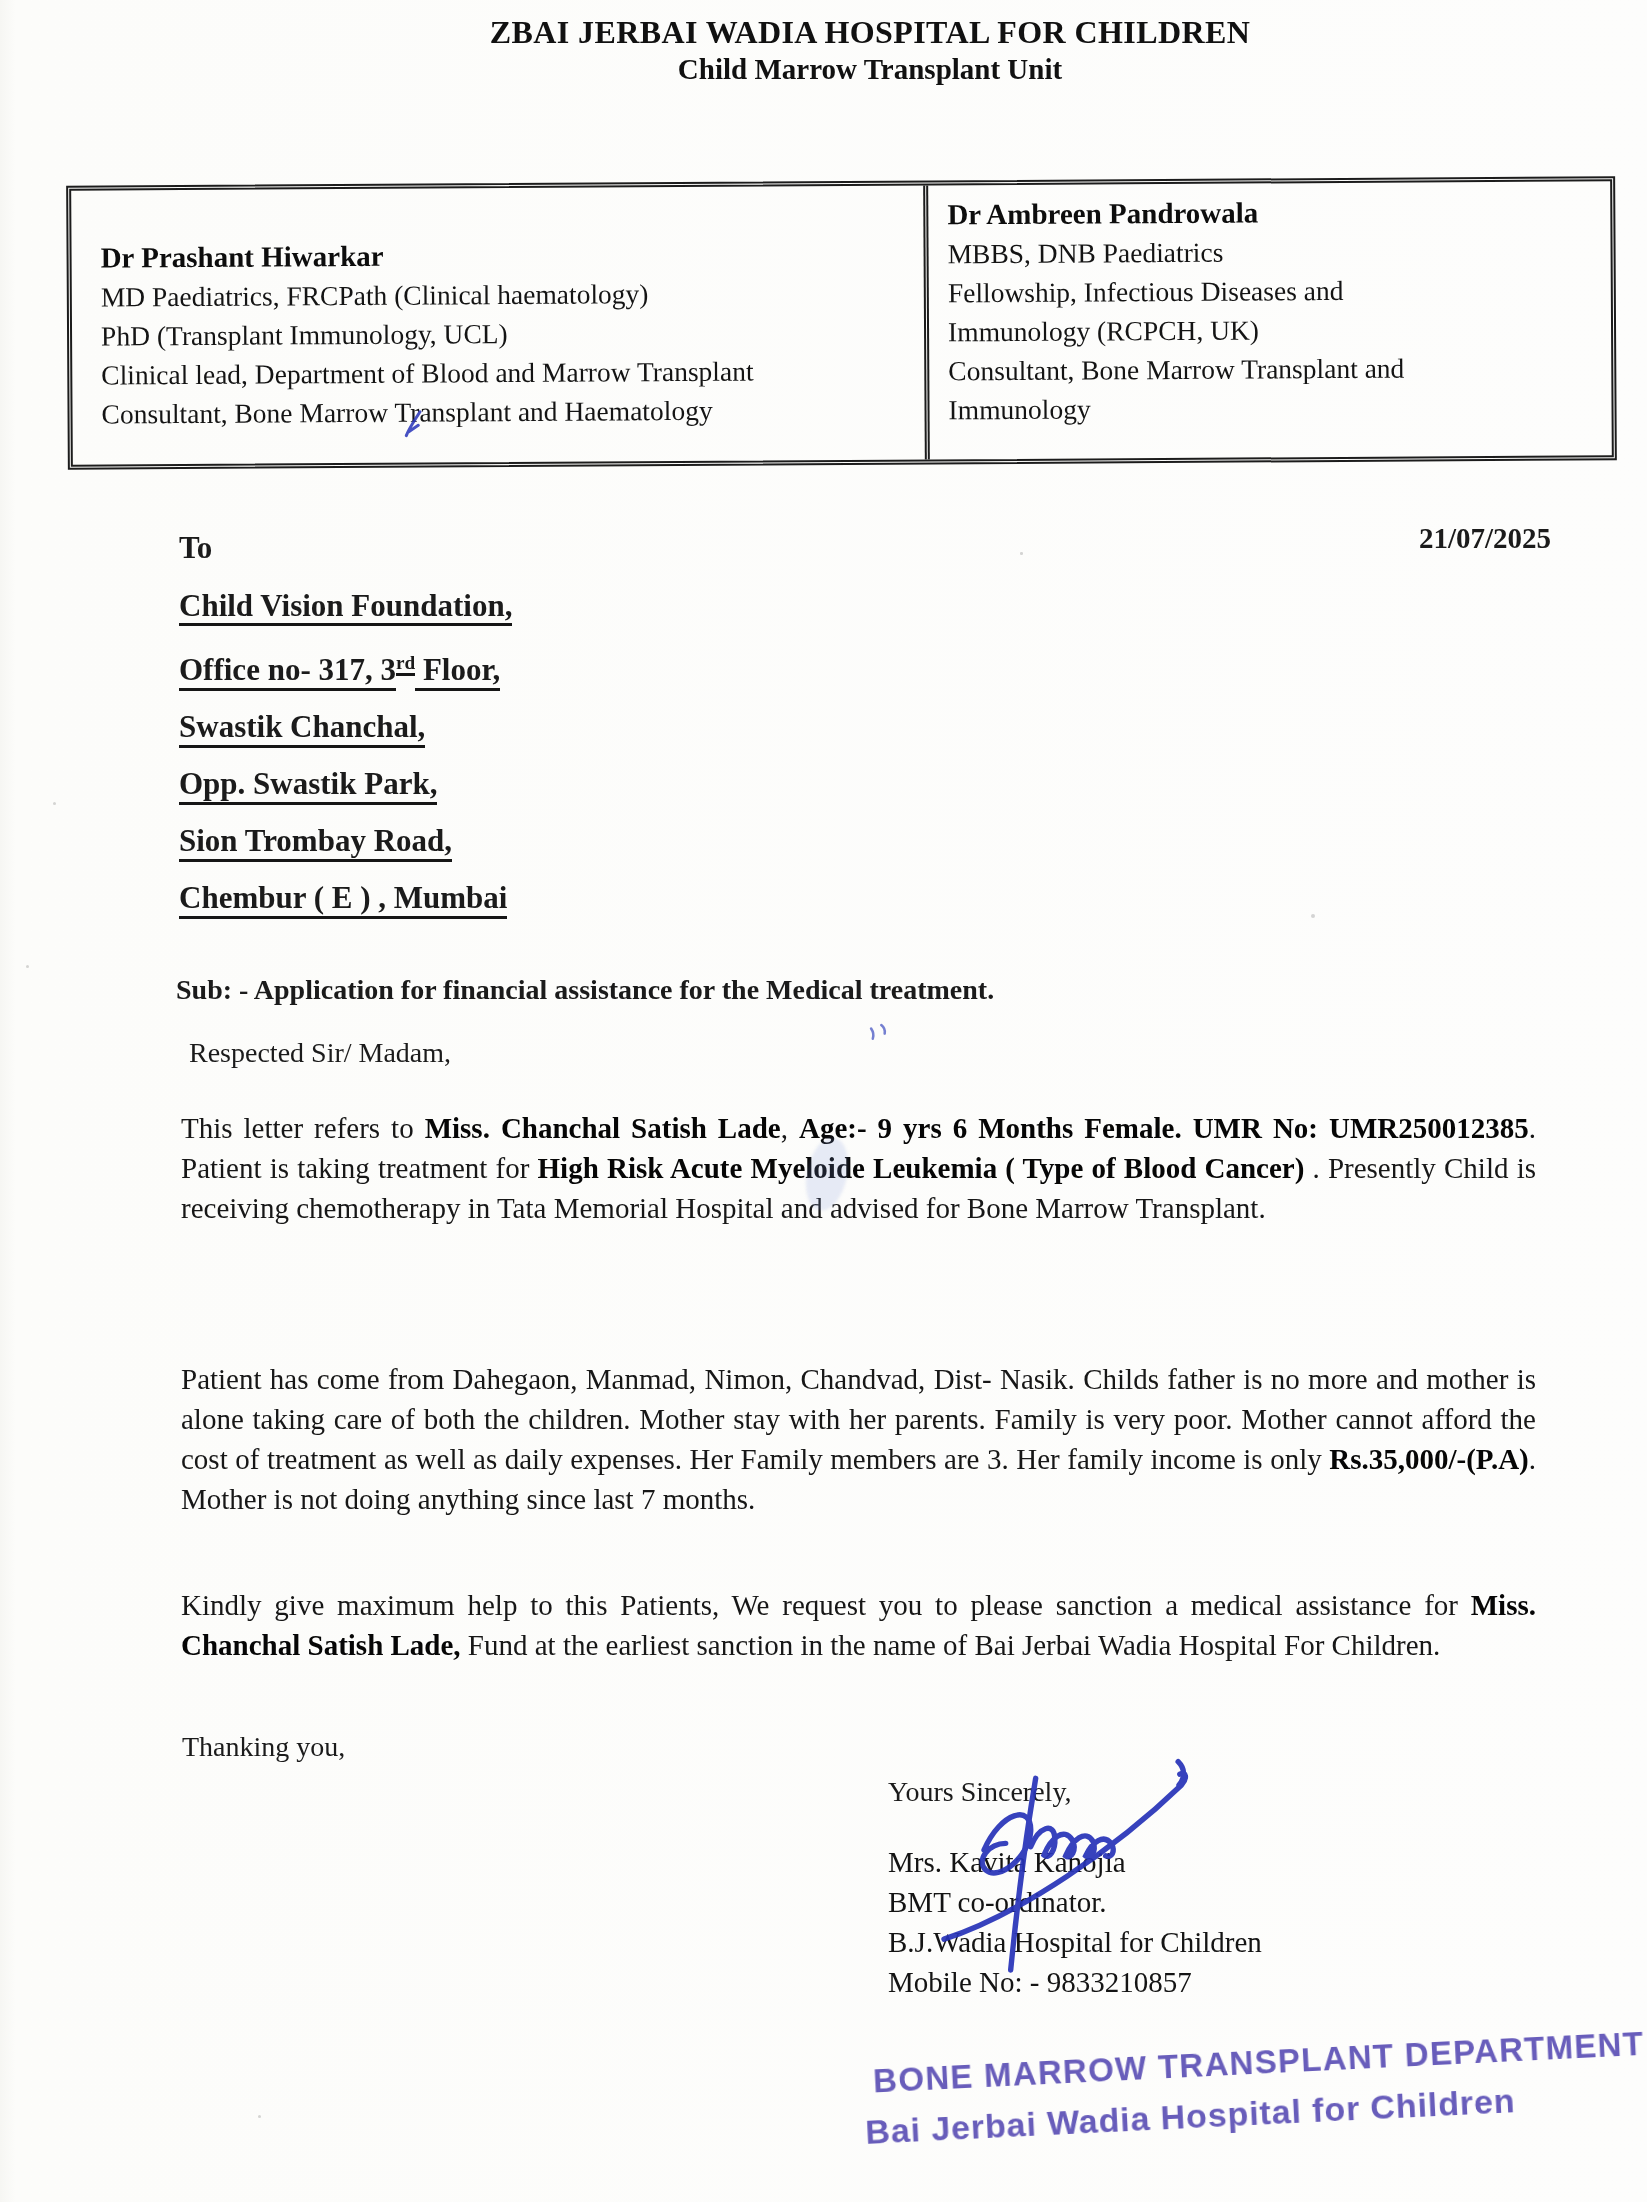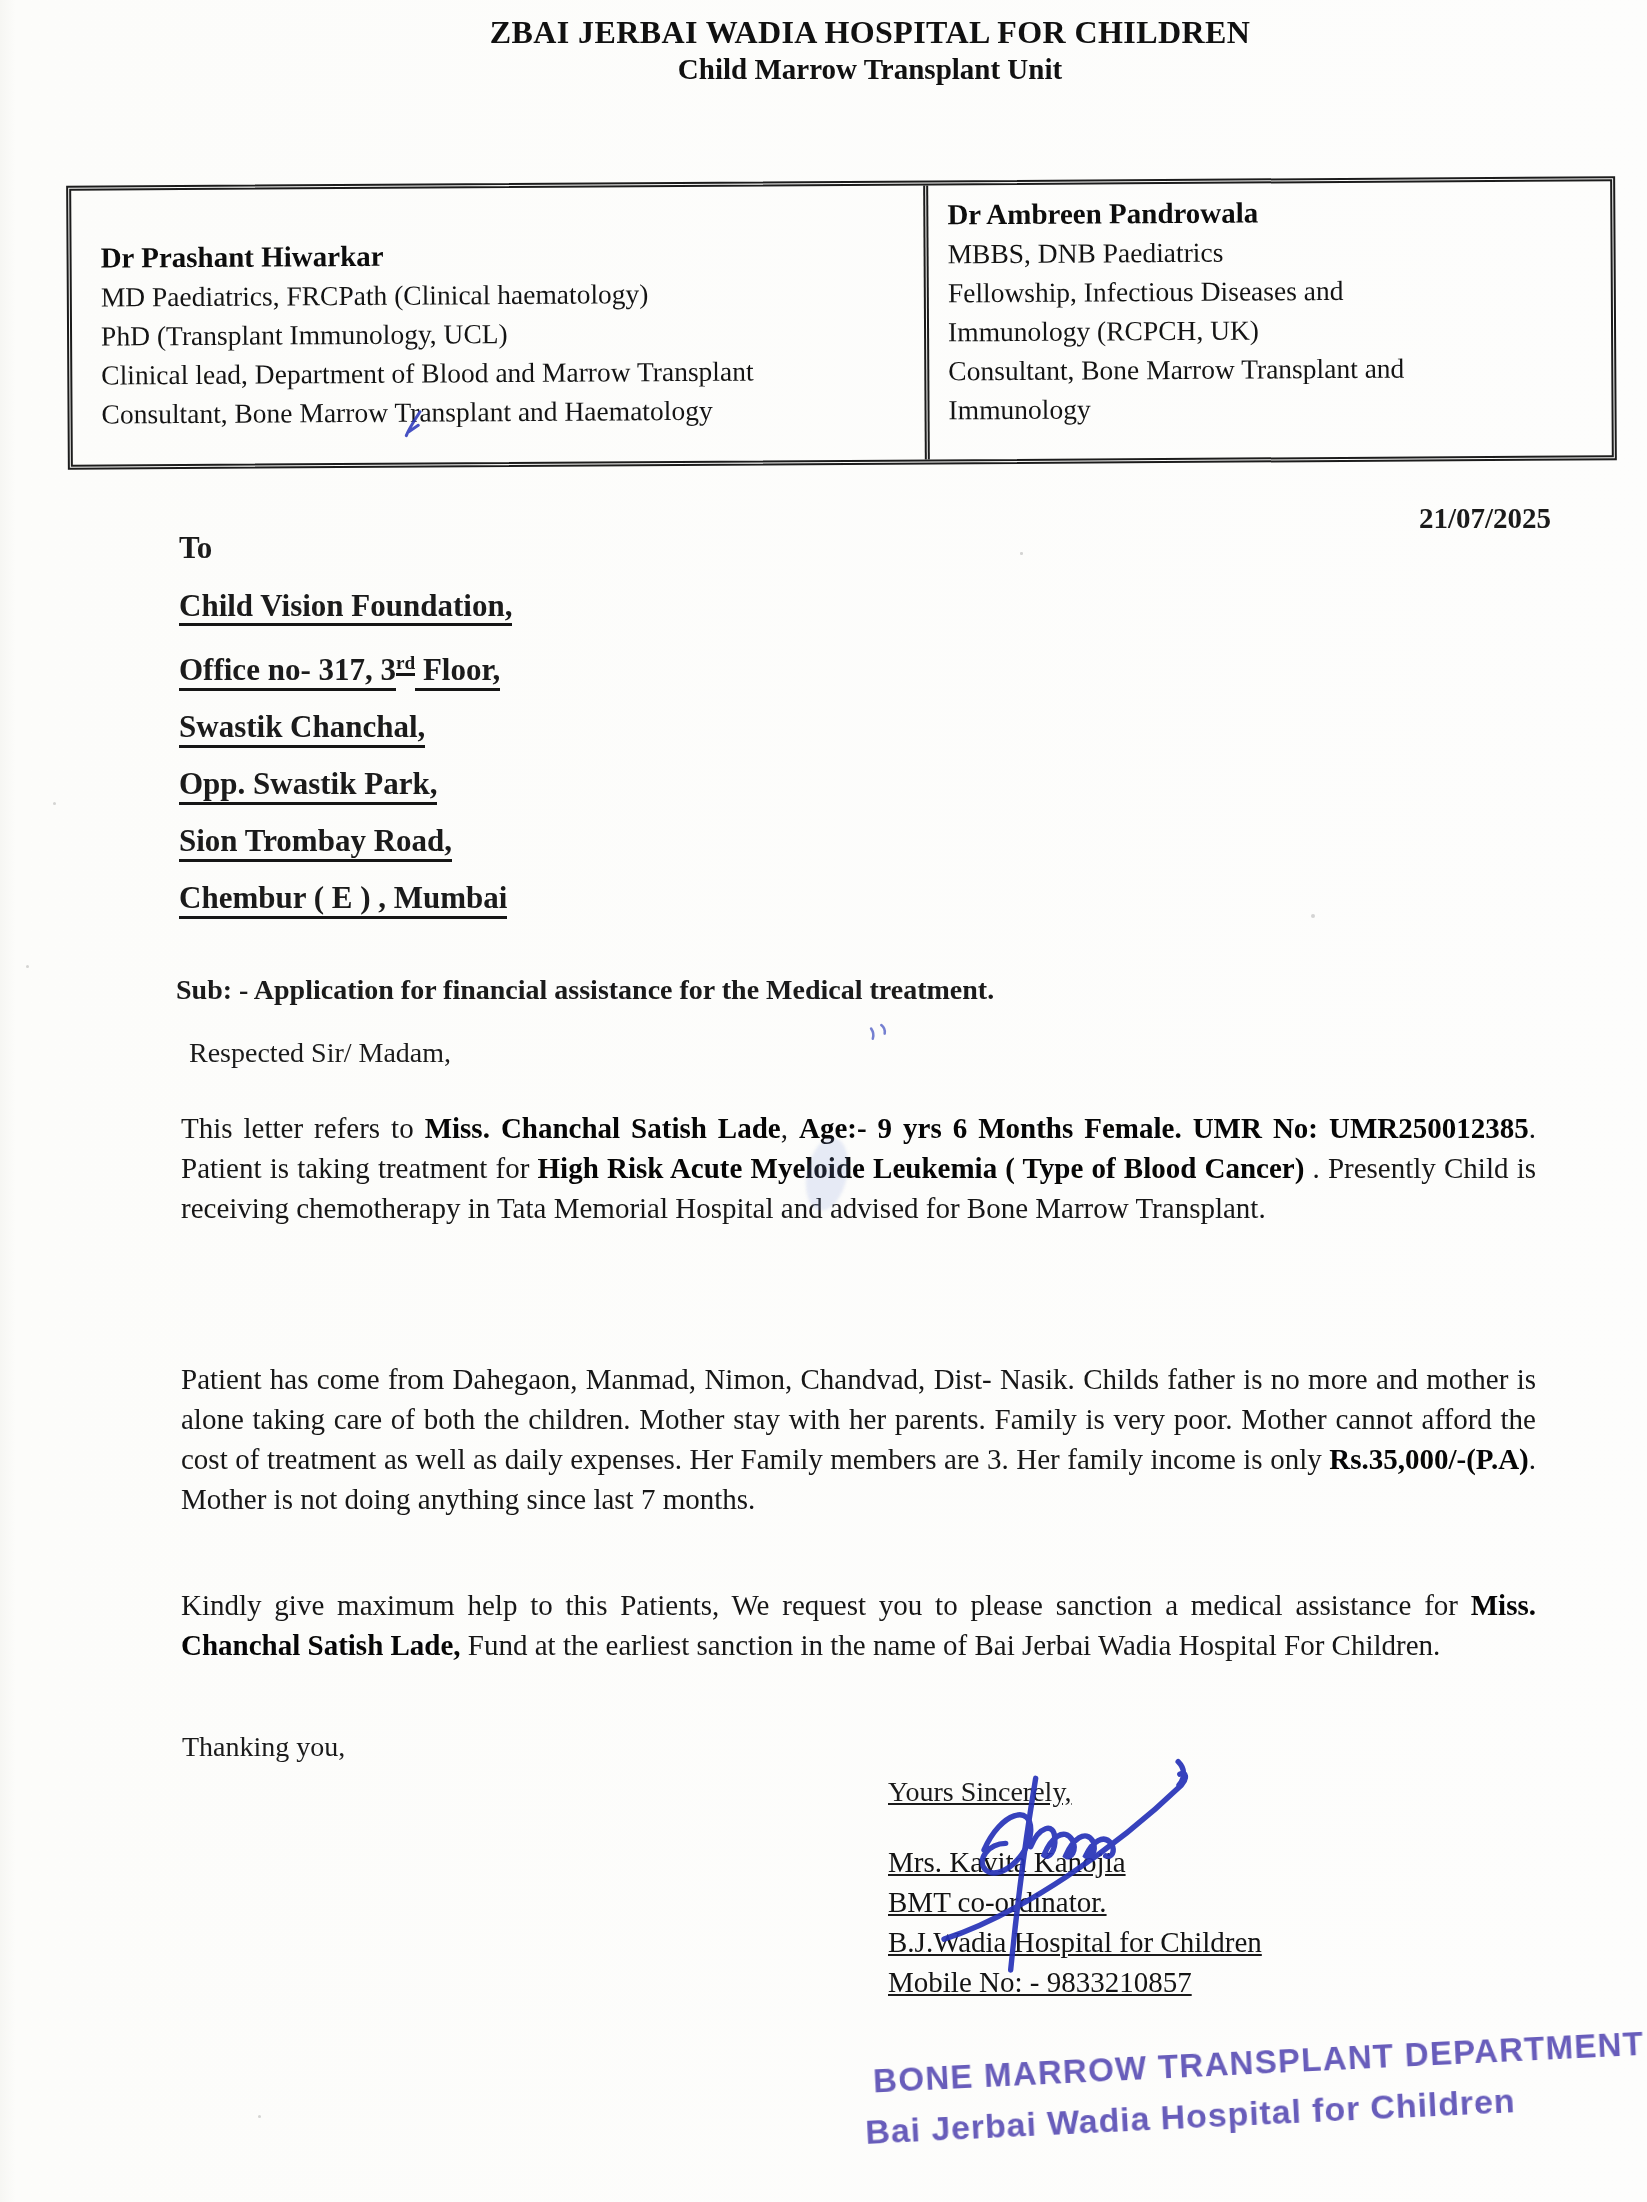--- a/index.html
+++ b/index.html
@@ -21,40 +21,40 @@
   .credentials{
     position:absolute;left:67px;top:181px;width:1549px;height:284px;
     display:flex;border:5.2px double #1c1c1c;box-sizing:border-box;
     transform:rotate(-0.35deg);background:transparent;
   }
   .cred-left{width:852px;box-sizing:border-box;padding:48px 6.9px 6.9px 29px;}
   .cred-right{flex:1;box-sizing:border-box;border-left:5.2px double #1c1c1c;padding:10.3px 6.9px 6.9px 19px;}
   .doc-name{font-size:29px;font-weight:700;line-height:39px;color:#0d0d0d;}
   .doc-line{font-size:27.5px;line-height:39px;white-space:nowrap;color:#141414;}
   
-  .date{position:absolute;top:502px;right:129px;font-size:29px;font-weight:700;}
+  .date{position:absolute;top:522px;right:129px;font-size:29px;font-weight:700;}
   
   .recipient{position:absolute;left:179px;top:530px;}
   .to-label{font-size:31px;font-weight:700;margin-bottom:20.6px;}
   .addr-line{font-size:31px;font-weight:700;line-height:38px;margin-bottom:19px;}
   .addr-line .u{border-bottom:3.4px solid #161616;padding-bottom:0.9px;}
   
   .subject{position:absolute;left:176px;top:974px;font-size:28px;}
   .subject .b{font-weight:700;}
   .salutation{position:absolute;left:177px;top:1037px;font-size:28px;margin-left:12px;}
   .body-para{position:absolute;left:181px;width:1355px;margin:0;font-size:29px;line-height:40px;text-align:justify;color:#171717;}
   .body-para .b{font-weight:700;color:#060606;}
   .p1{top:1108px;}
   .cost{top:1306px;}
   .p2{top:1359px;}
   .p3{top:1585px;}
   .thanking{position:absolute;left:182px;top:1731px;font-size:28px;}
   .sup{vertical-align:super;font-size:62%;}
   
-  .closing{position:absolute;left:888px;top:1776px;text-decoration:underline;}
+  .closing{position:absolute;left:888px;top:1776px;}
   .sincerely{font-size:28px;}
   .closing-lines{margin-top:34px;}
   .closing-line{font-size:29px;line-height:40px;color:#141414;}
   .signature{position:absolute;left:41px;top:-19px;width:275px;height:231px;z-index:3;opacity:.92;}
   
   .stamp{
     position:absolute;left:862px;top:2063px;
     transform:rotate(-2.8deg);transform-origin:left top;
     color:#584cb4;font-family:"Liberation Sans", sans-serif;
     opacity:.9;filter:blur(0.3px);white-space:nowrap;

